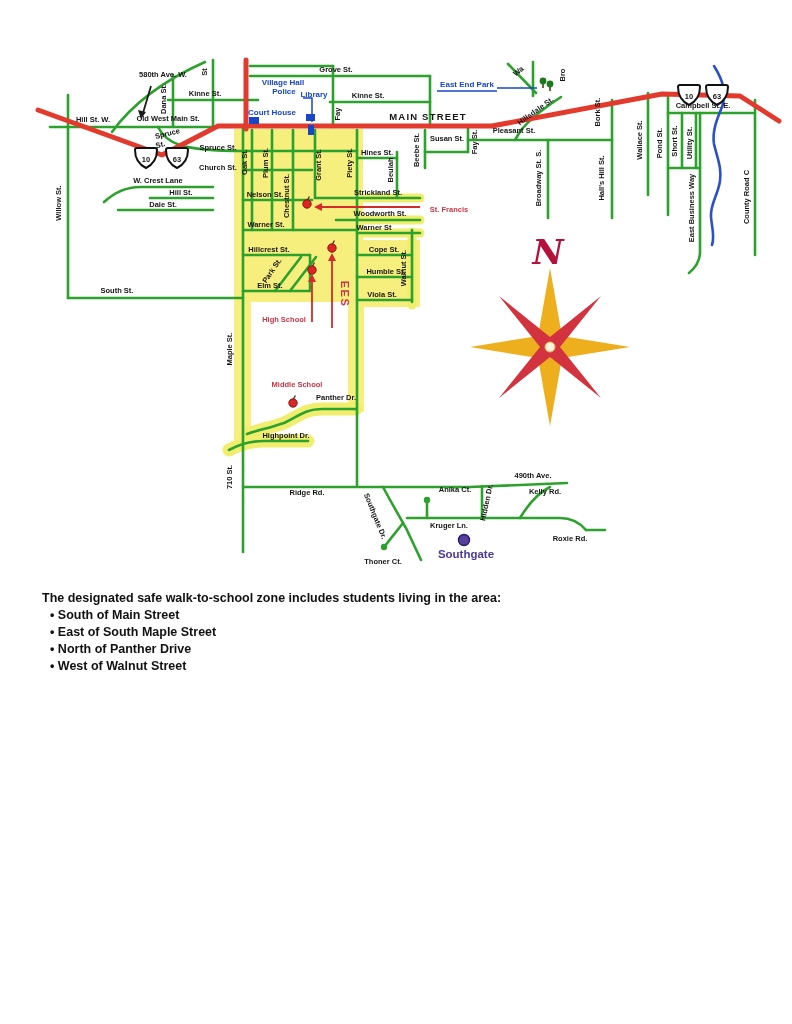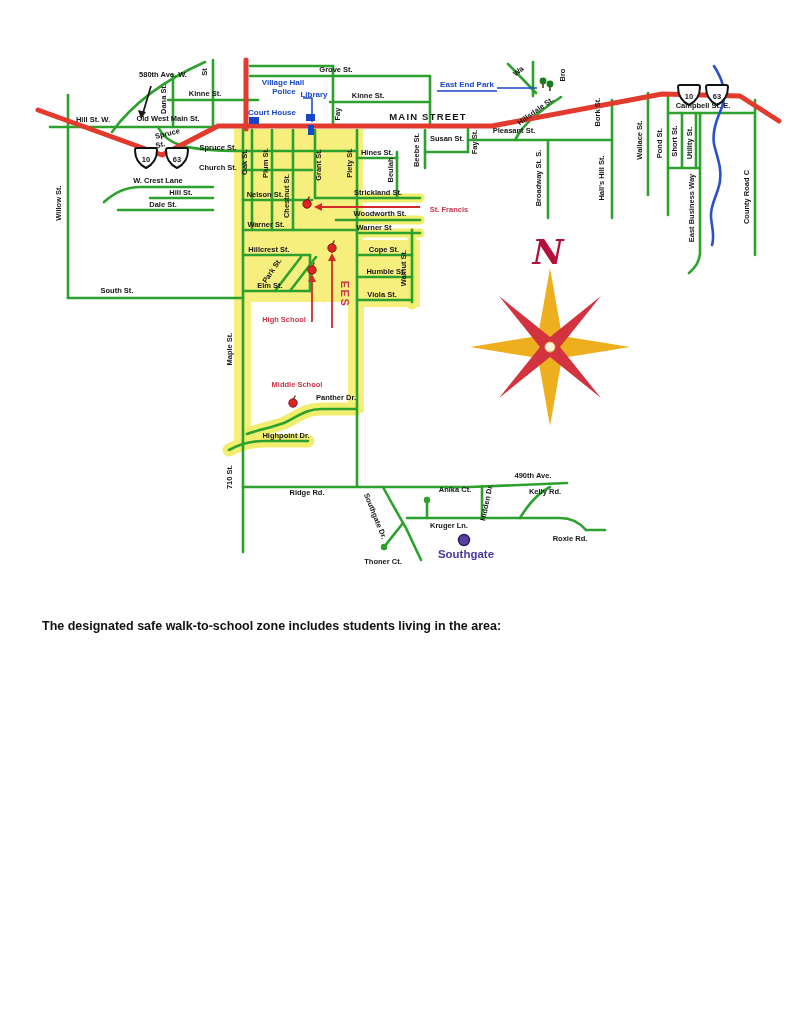--- a/index.html
+++ b/index.html
@@ -5,21 +5,21 @@
   html,body{margin:0;padding:0;background:#ffffff;}
   .page{position:relative;width:792px;height:1024px;background:#fff;overflow:hidden;}
   svg{position:absolute;left:0;top:0;}
   text.lab{font-family:"Liberation Sans",sans-serif;font-weight:bold;fill:#151515;font-size:7.5px;}
   text.blue{fill:#1746c8;font-size:8px;}
   text.main{font-size:9.5px;letter-spacing:1.2px;}
   text.red{fill:#cb3449;}
   text.purple{fill:#4b3a9b;font-size:11.5px;}
   text.ees{fill:#cb3449;font-size:11px;letter-spacing:1.5px;}
   text.ncompass{font-family:"DejaVu Serif",serif;font-style:italic;font-weight:bold;font-size:34px;fill:#b5103c;}
-  .note{position:absolute;left:42px;top:591px;width:600px;font-family:"Liberation Sans",sans-serif;font-weight:bold;font-size:12.5px;color:#111;margin-top:28px;}
+  .note{position:absolute;left:42px;top:591px;width:600px;font-family:"Liberation Sans",sans-serif;font-weight:bold;font-size:12.5px;color:#111;}
   .note p{margin:0 0 3px 0;}
   .note ul{list-style:none;margin:0;padding:0 0 0 8px;}
   .note li{margin:3px 0;}
 </style>
 </head>
 <body>
 
 <div class="page">
   <svg id="map-svg" width="792" height="580" viewBox="0 0 792 580">
     <g id="map-layers">
@@ -250,14 +250,20 @@
     <g id="compass">
       <polygon fill="#eeaf1e" points="550,268 562,336 630,347 562,358 550,426 538,358 470,347 538,336"></polygon>
       <polygon fill="#d2333f" points="550,337 601,296 560,347 601,398 550,357 499,398 540,347 499,296"></polygon>
       <circle cx="550" cy="347" r="5" fill="#fdf3df" stroke="#e8b84a" stroke-width="1"></circle>
       <text class="ncompass" x="548" y="264" text-anchor="middle">N</text>
     </g>
   </svg>
 
   <div class="note">
     <p>The designated safe walk-to-school zone includes students living in the area:</p>
+    <ul id="note-list">
+        <li>• South of Main Street</li>
+        <li>• East of South Maple Street</li>
+        <li>• North of Panther Drive</li>
+        <li>• West of Walnut Street</li>
+      </ul>
   </div>
 </div>
 
 </body></html>

